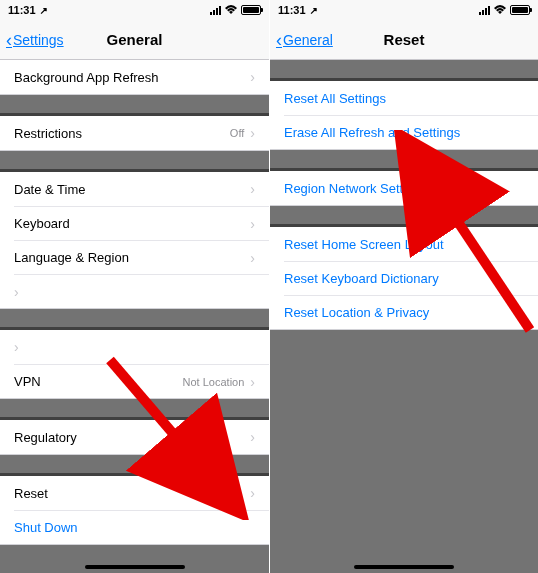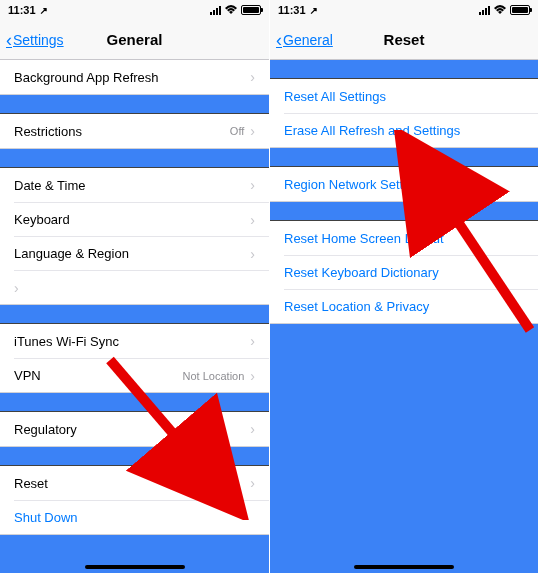--- a/index.html
+++ b/index.html
@@ -64,27 +64,27 @@
     text-decoration: none;
   }
   .nav-title {
     margin: 0 auto;
     font-size: 15px;
     font-weight: 600;
     color: #000;
   }
   .content {
     flex: 1;
-    background: #3b82f6;
+    background: #737373;
     overflow: hidden;
     position: relative;
   }
   .group {
     background: #fff;
-    border-top: 1px solid #404040;
+    border-top: 3px solid #404040;
     border-bottom: 1px solid #d1d1d6;
   }
   .gap { height: 18px; }
   .row {
     min-height: 34px;
     padding: 8px 14px 8px 14px;
     display: flex;
     align-items: center;
     justify-content: space-between;
     background: #fff;
@@ -195,21 +195,20 @@
           <span class="row-label">Language &amp; Region</span>
           <span class="chevron">›</span>
         </div>
         <div class="row">
           <span class="chevron">›</span>
         </div>
       </div>
       <div class="gap"></div>
       <div class="group">
         <div class="row">
-          <span class="row-label">iTunes Wi-Fi Sync</span>
           <span class="chevron">›</span>
         </div>
         <div class="row">
           <span class="row-label">VPN</span>
           <span class="row-detail">Not Location</span>
           <span class="chevron">›</span>
         </div>
       </div>
       <div class="gap"></div>
       <div class="group">

